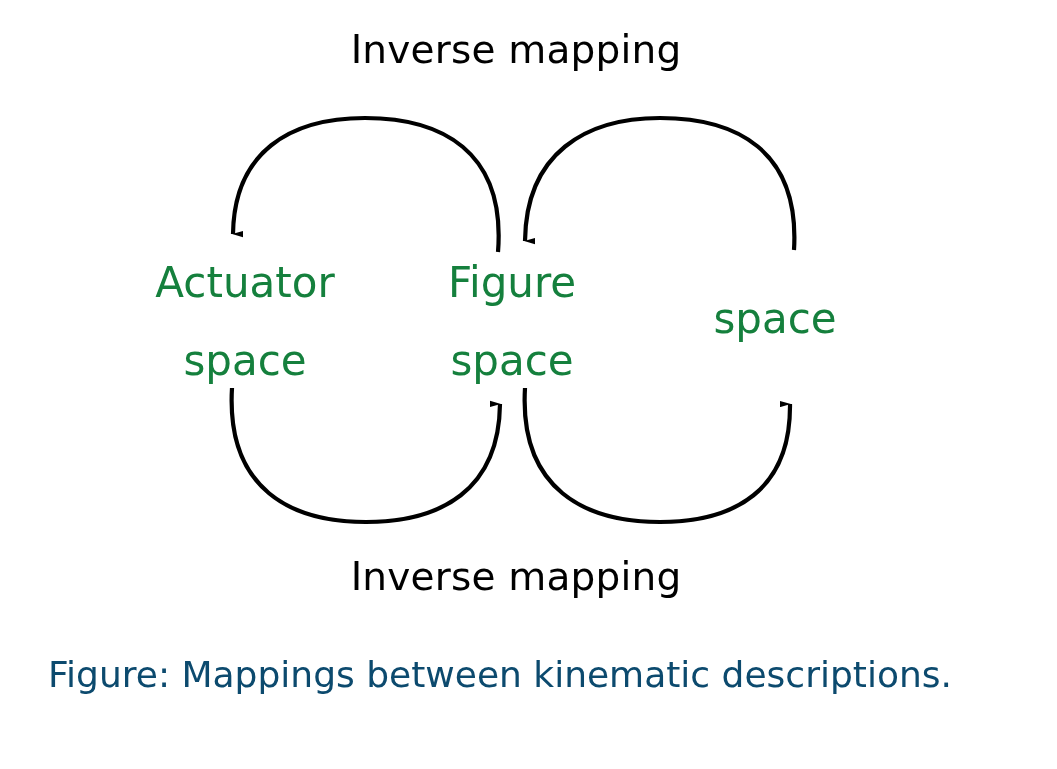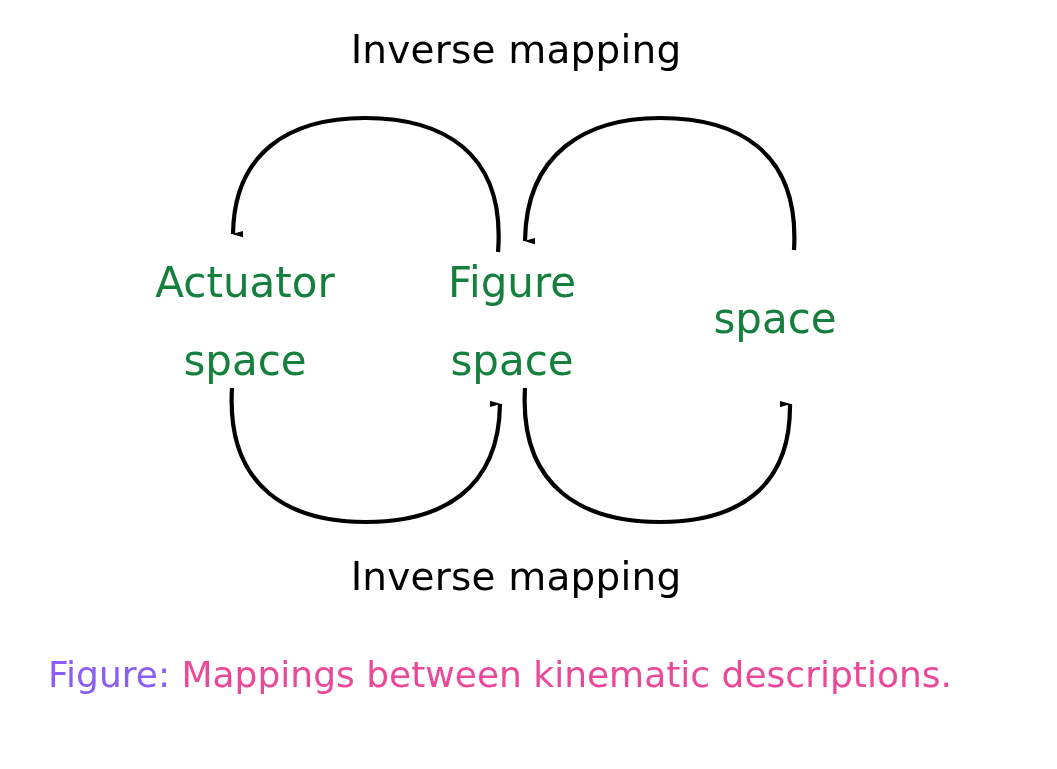--- a/index.html
+++ b/index.html
@@ -81,24 +81,24 @@
   
   #caption {
     position: absolute;
     left: 48px;
     top: 654px;
     font-size: 36px;
     white-space: nowrap;
     font-family: "DejaVu Sans", sans-serif;
   }
   #caption .caption-prefix {
-    color: #8b5cf6;
+    color: #0c4a6e;
   }
   #caption .caption-body {
-    color: #ec4899;
+    color: #0c4a6e;
   }
 </style>
 </head>
 <body>
 
 <div id="figure-root">
 
   <div class="txt centered" id="label-inverse-mapping">Inverse mapping</div>
 
   <svg class="diagram-svg" viewBox="0 0 1057 769" xmlns="http://www.w3.org/2000/svg">

